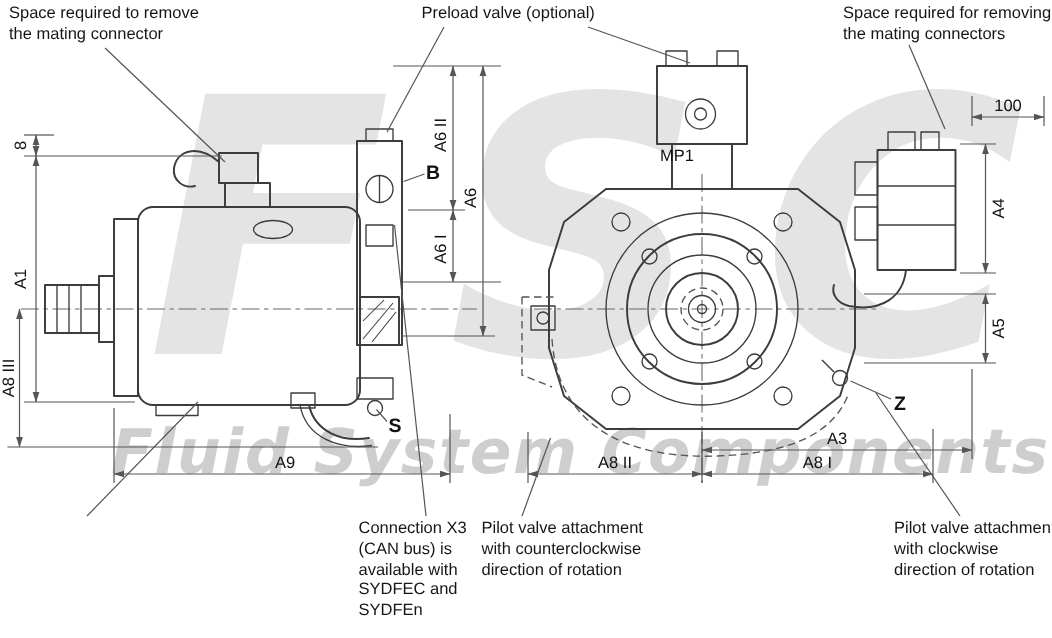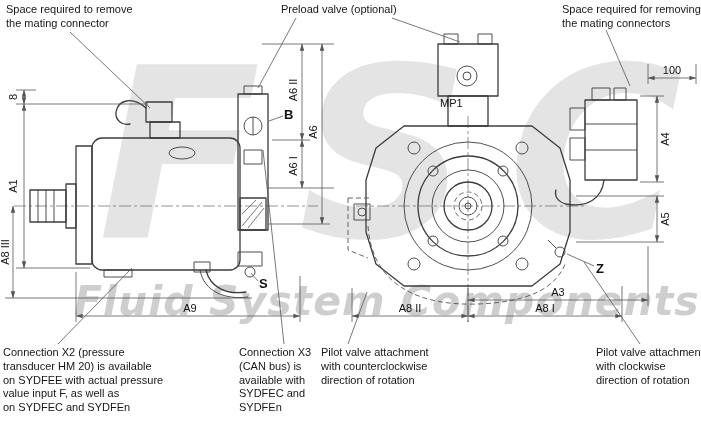--- a/index.html
+++ b/index.html
@@ -225,25 +225,20 @@
       <text x="410" y="312" text-anchor="middle">A8 II</text>
       <text class="t-bold" x="596" y="273">Z</text>
     </g>
   </svg>
 
   <div class="callout" style="left:6px;top:3px;width:165px">Space required to remove
 the mating connector</div>
   <div class="callout" style="left:281px;top:3px">Preload valve (optional)</div>
   <div class="callout" style="left:562px;top:3px;width:150px">Space required for removing
 the mating connectors</div>
-  <div class="callout" style="left:3px;top:346px;width:185px">Connection X2 (pressure
-transducer HM 20) is available
-on SYDFEE with actual pressure
-value input F, as well as
-on SYDFEC and SYDFEn</div>
   <div class="callout" style="left:239px;top:346px;width:95px">Connection X3
 (CAN bus) is
 available with
 SYDFEC and
 SYDFEn</div>
   <div class="callout" style="left:321px;top:346px;width:150px">Pilot valve attachment
 with counterclockwise
 direction of rotation</div>
   <div class="callout" style="left:596px;top:346px;width:115px">Pilot valve attachment
 with clockwise

